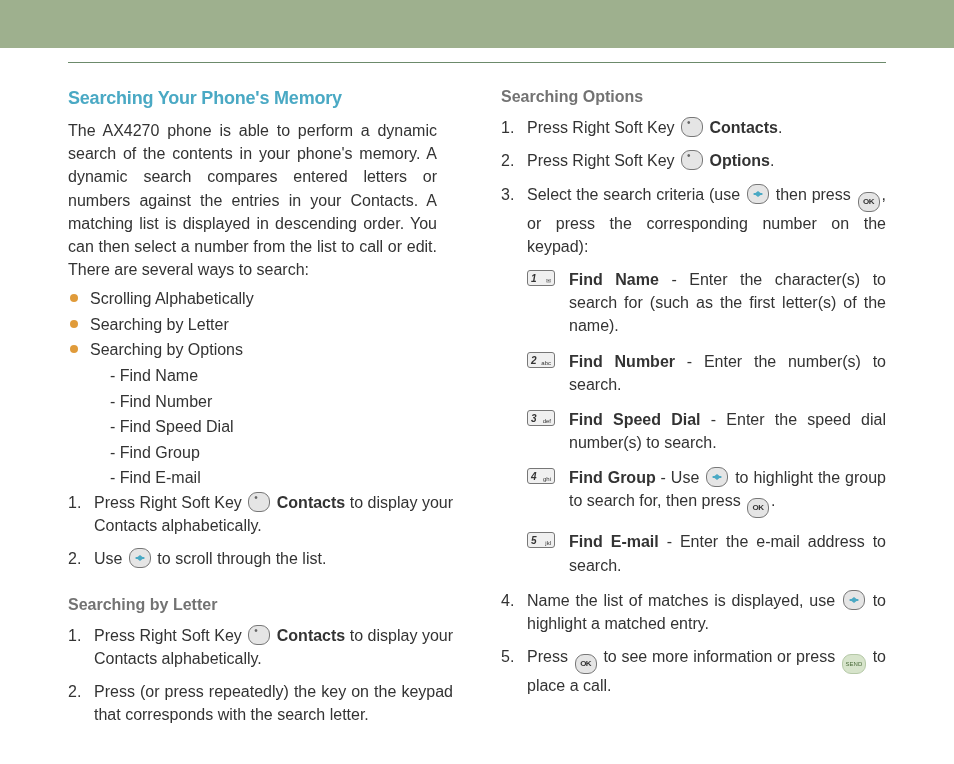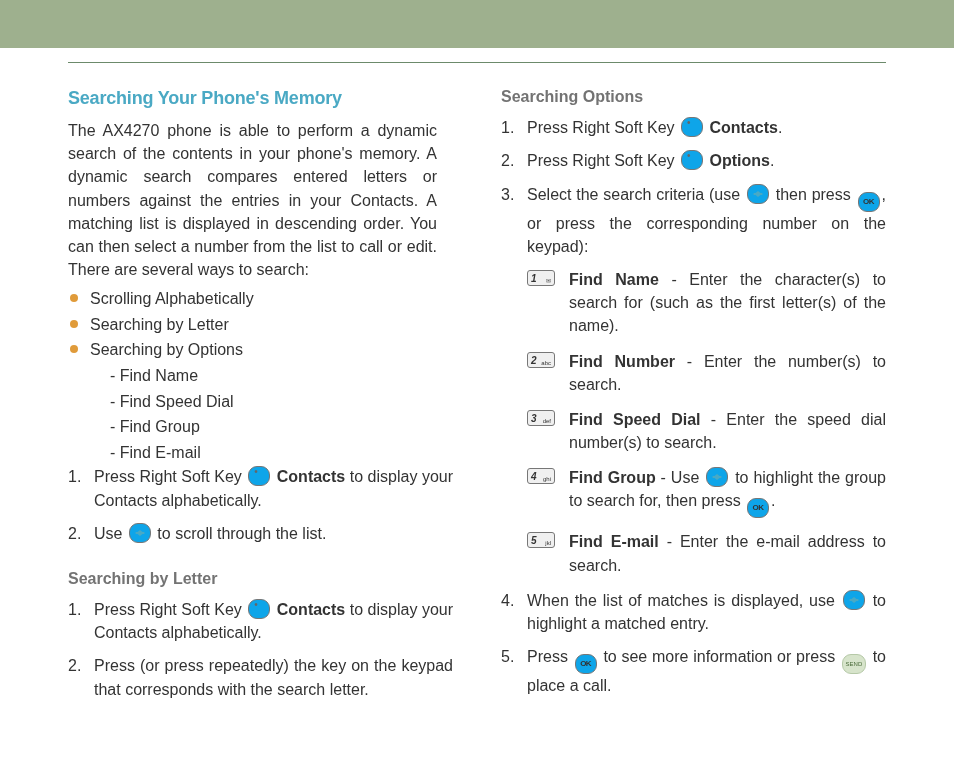--- a/index.html
+++ b/index.html
@@ -115,21 +115,21 @@
   .b { font-weight: 700; }
 
   .icon-soft, .icon-nav, .icon-ok {
     display: inline-block;
     width: 20px;
     height: 18px;
     border: 1px solid #777;
     border-radius: 9px;
     vertical-align: -4px;
     position: relative;
-    background: #0ea5e9;
+    background: #e5e5e5;
     margin: 0 2px;
   }
   .icon-soft::after {
     content: "•";
     position: absolute;
     top: -2px;
     left: 5px;
     font-size: 10px;
     color: #666;
   }
@@ -221,20 +221,21 @@
 
     <ul class="bullets">
       <li>Scrolling Alphabetically</li>
       <li>Searching by Letter</li>
       <li>Searching by Options</li>
     </ul>
 
     <div class="sub-options">
       <div class="row">
         <span class="cell">- Find Name</span>
+        <span class="cell">- Find Number</span>
       </div>
       <div class="row">
         <span class="cell">- Find Speed Dial</span>
         <span class="cell">- Find Group</span>
       </div>
       <div class="row">
         <span class="cell">- Find E-mail</span>
       </div>
     </div>
 
@@ -311,21 +312,21 @@
       </span>
     </div>
 
     <div class="key-option">
       <span class="keybtn key"><span class="n">5</span><span class="s">jkl</span></span>
       <span class="txt"><span class="b">Find E-mail</span><span> - Enter the e-mail address to search.</span></span>
     </div>
 
     <ol class="steps" start="4" style="counter-reset: step 3">
       <li>
-        <span>When the list of matches is displayed, use </span>
+        <span>Name the list of matches is displayed, use </span>
         <span class="icon-nav"></span>
         <span> to highlight a matched entry.</span>
       </li>
       <li>
         <span>Press </span>
         <span class="icon-ok">OK</span>
         <span> to see more information or press </span>
         <span class="icon-send">SEND</span>
         <span> to place a call.</span>
       </li>

